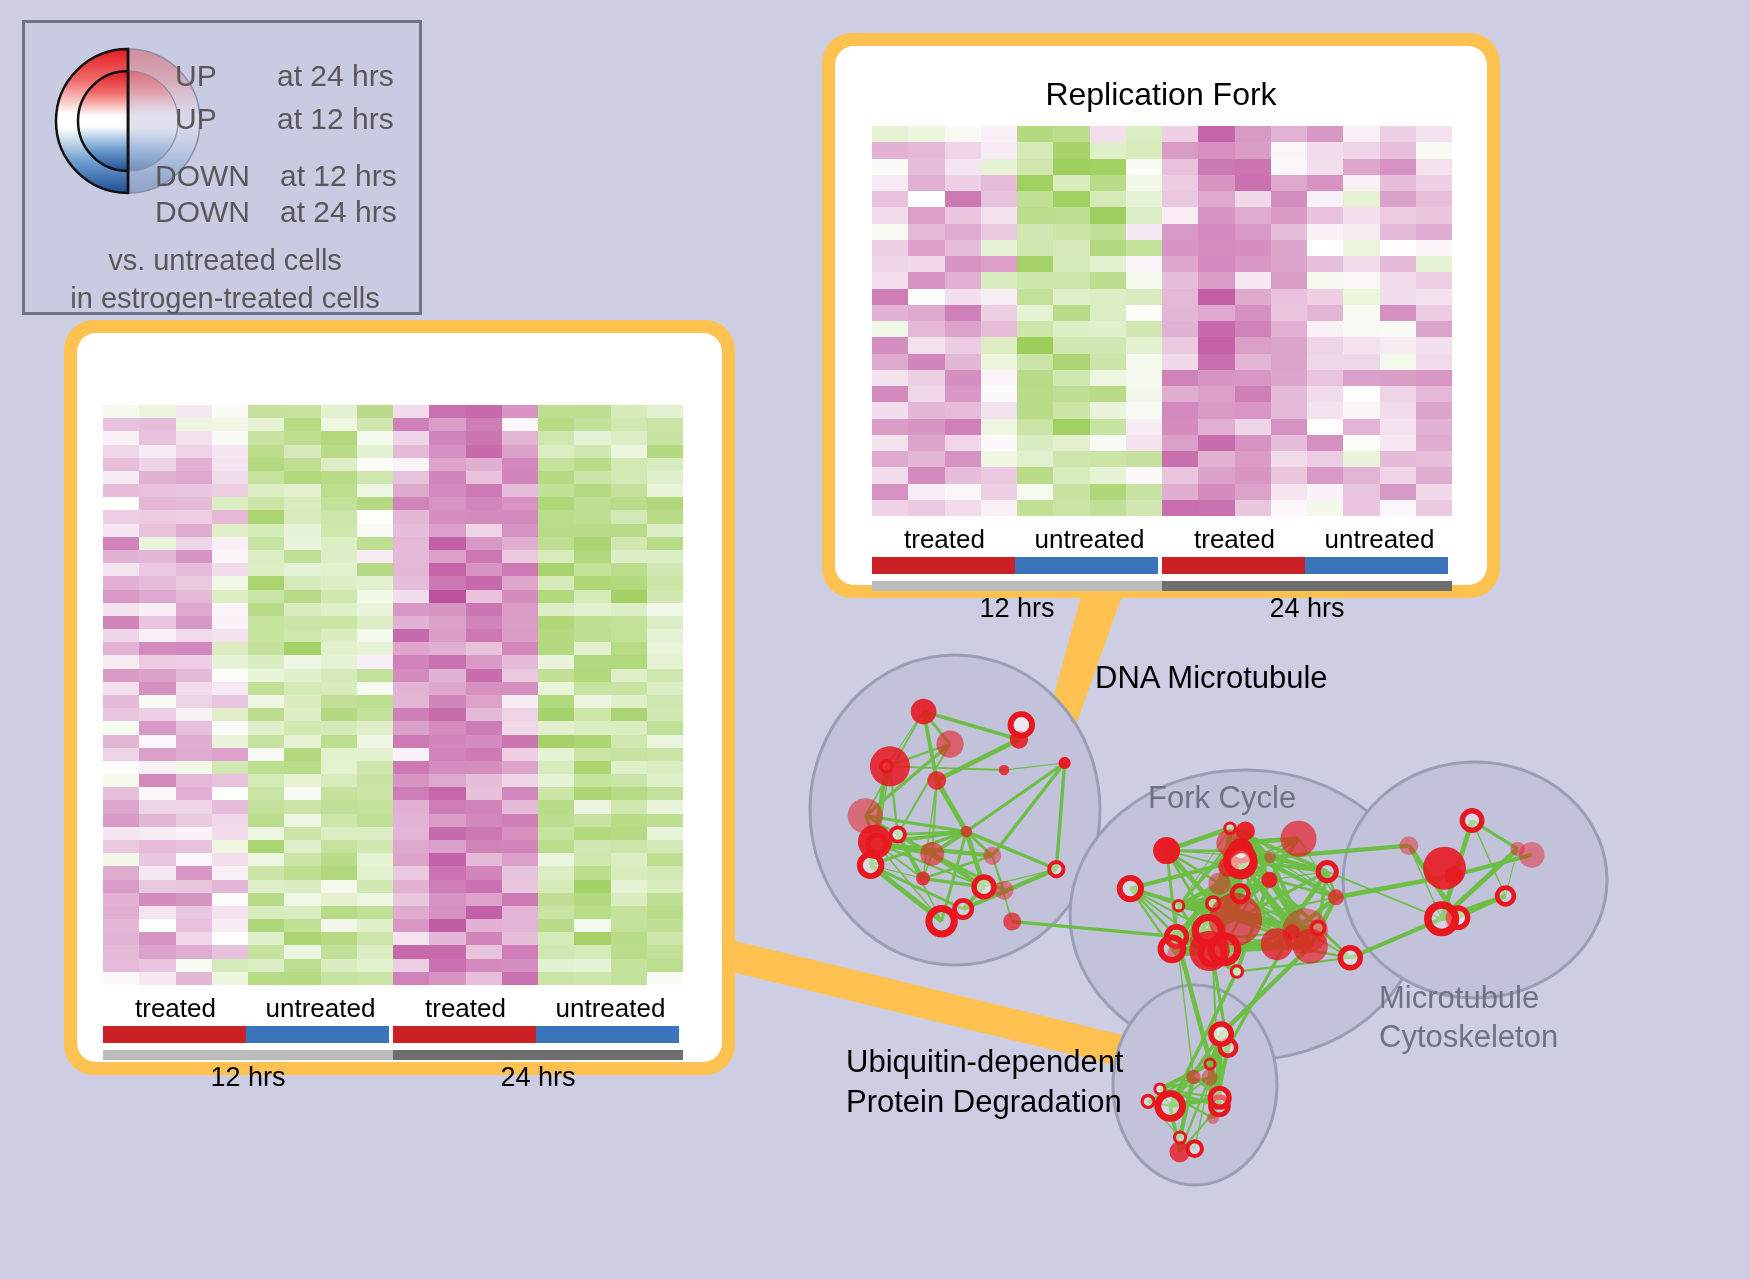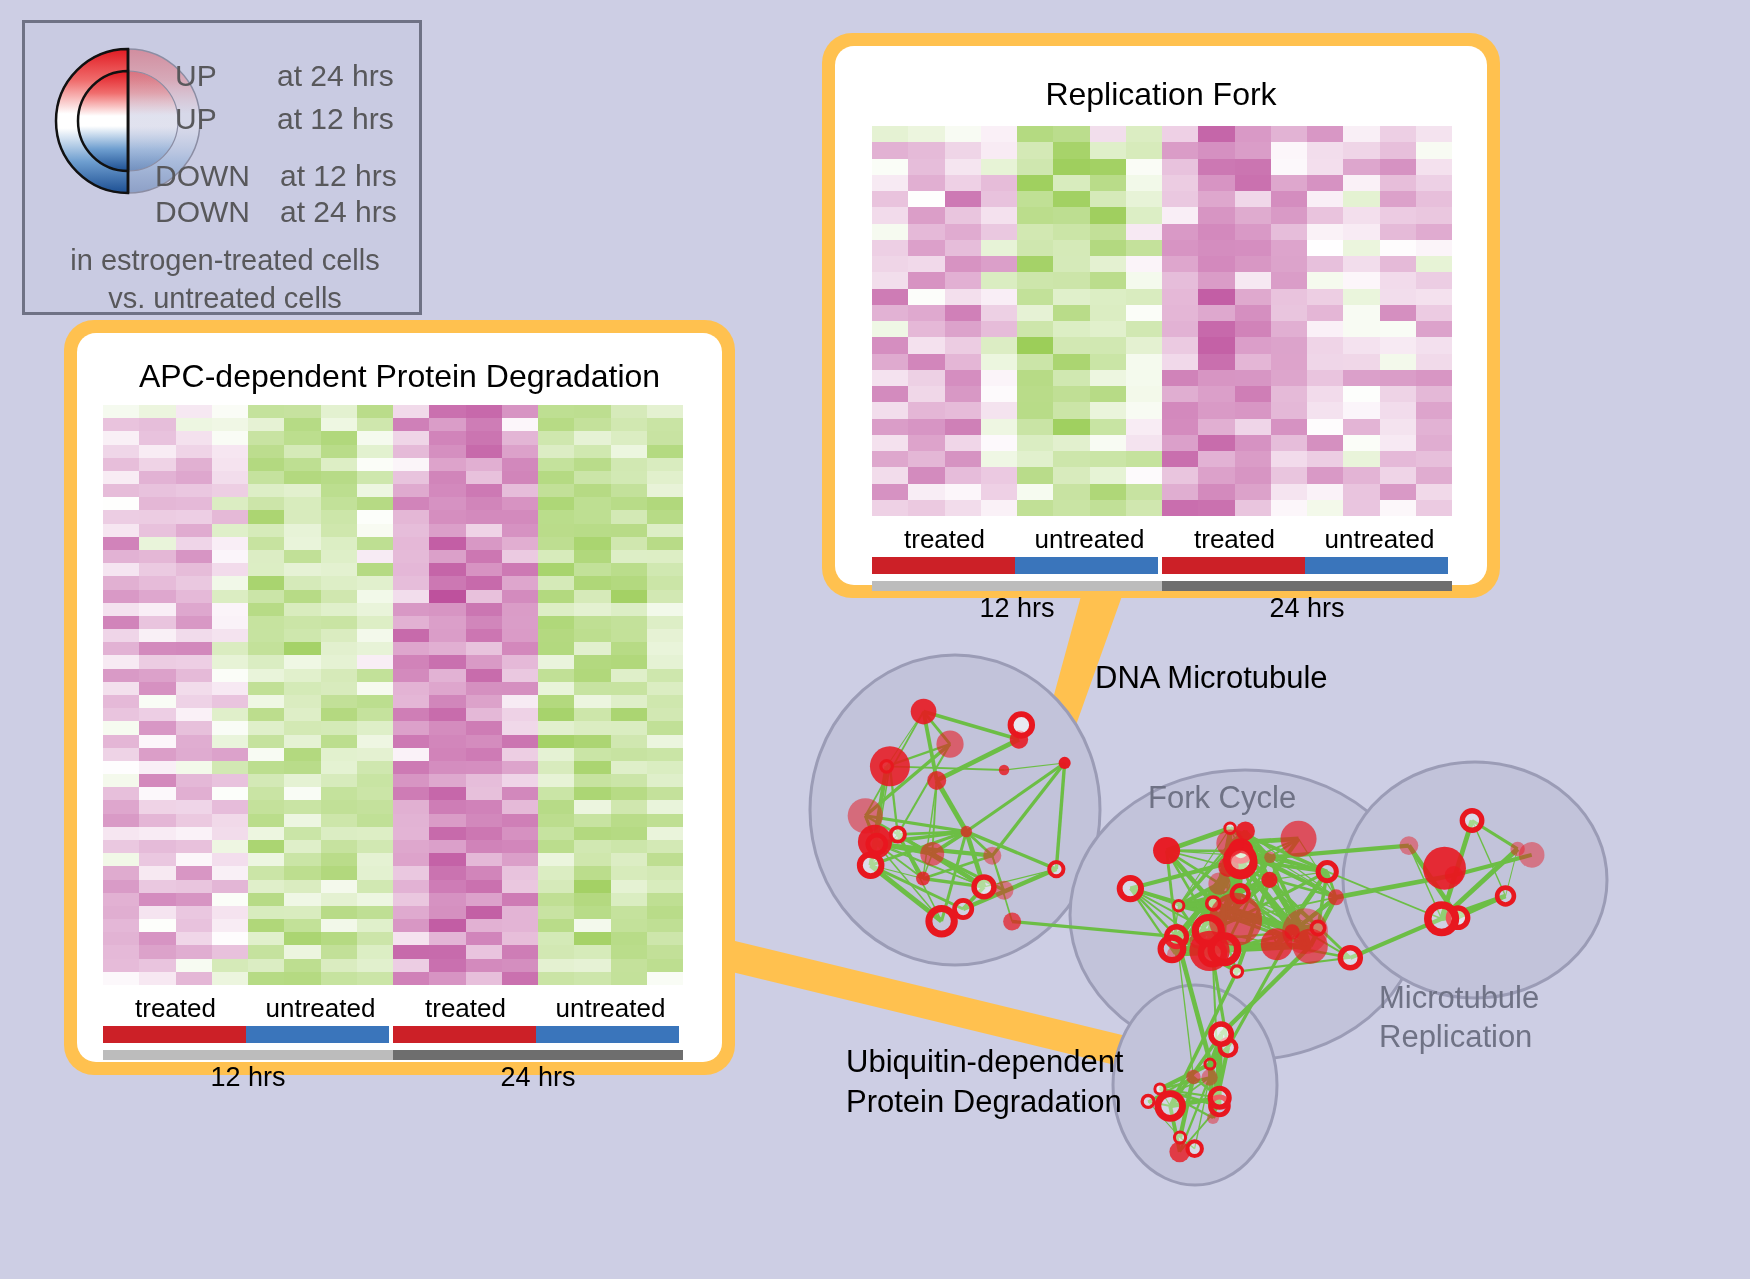--- a/index.html
+++ b/index.html
@@ -107,22 +107,22 @@
     <span class="lbl" style="left:150px;top:79px;">UP</span>
     <span class="lbl" style="left:252px;top:79px;">at 12 hrs</span>
 
     <span class="lbl" style="left:130px;top:136px;">DOWN</span>
     <span class="lbl" style="left:255px;top:136px;">at 12 hrs</span>
 
     <span class="lbl" style="left:130px;top:172px;">DOWN</span>
     <span class="lbl" style="left:255px;top:172px;">at 24 hrs</span>
 
     <div class="foot">
+      <div>vs. untreated cells</div>
       <div>in estrogen-treated cells</div>
-      <div>vs. untreated cells</div>
     </div>
   </div>
 
 
   <svg class="arrow" style="left:0;top:0;width:1750px;height:1279px;">
 
     <polygon points="1081,596 1122,596 1040,826 1063,822 1018,872 1000,806 1022,812" fill="#ffc14f"></polygon>
 
     <polygon points="735,941 1155,1043 1152,1019 1210,1063 1150,1098 1152,1074 732,972" fill="#ffc14f"></polygon>
   </svg>
@@ -536,21 +536,20 @@
         <div class="tmlab">
             <span>12 hrs</span>
             <span>24 hrs</span>
           </div>
       </div>
     </div>
   </div>
 
   <div class="panel" id="panel-apc">
     <div class="pinner">
-      <div class="ptitle" style="top:25px;">APC-dependent Protein Degradation</div>
       <div class="hm" id="hm-apc" style="left: 26px; top: 72px; width: 580px; height: 580px; grid-template-columns: repeat(16, 1fr); grid-template-rows: repeat(44, 1fr);">
           <i style="background: rgb(245, 250, 239);"></i>
           <i style="background: rgb(236, 245, 222);"></i>
           <i style="background: rgb(246, 232, 242);"></i>
           <i style="background: rgb(250, 252, 246);"></i>
           <i style="background: rgb(196, 226, 156);"></i>
           <i style="background: rgb(198, 226, 159);"></i>
           <i style="background: rgb(227, 241, 208);"></i>
           <i style="background: rgb(186, 220, 138);"></i>
           <i style="background: rgb(241, 218, 234);"></i>
@@ -1637,17 +1636,17 @@
         <circle cx="434.5145135466414" cy="335.907123672671" r="20.144727366255143" fill="#e8171f" fill-opacity="0.86"></circle>
         <circle cx="669.4944406348999" cy="253.183884016731" r="21.463348765432098" fill="#e8171f" fill-opacity="0.89"></circle>
         <circle cx="530.0869124214673" cy="316.13457501836814" r="22.836462620027433" fill="#e8171f" fill-opacity="0.45"></circle>
         <circle cx="460.52004354222294" cy="304.45978682356804" r="26.588040123456793" fill="#e8171f" fill-opacity="0.64"></circle>
       </g>
   </svg>
 
   <div class="netlabel" id="lab-dna">DNA Microtubule</div>
   <div class="netlabel" id="lab-cc">Fork Cycle</div>
   <div class="netlabel" id="lab-mt">Microtubule
-Replication</div>
+Cytoskeleton</div>
   <div class="netlabel" id="lab-ub">Ubiquitin-dependent
 Protein Degradation</div>
 
 </div>
 
 </body></html>

